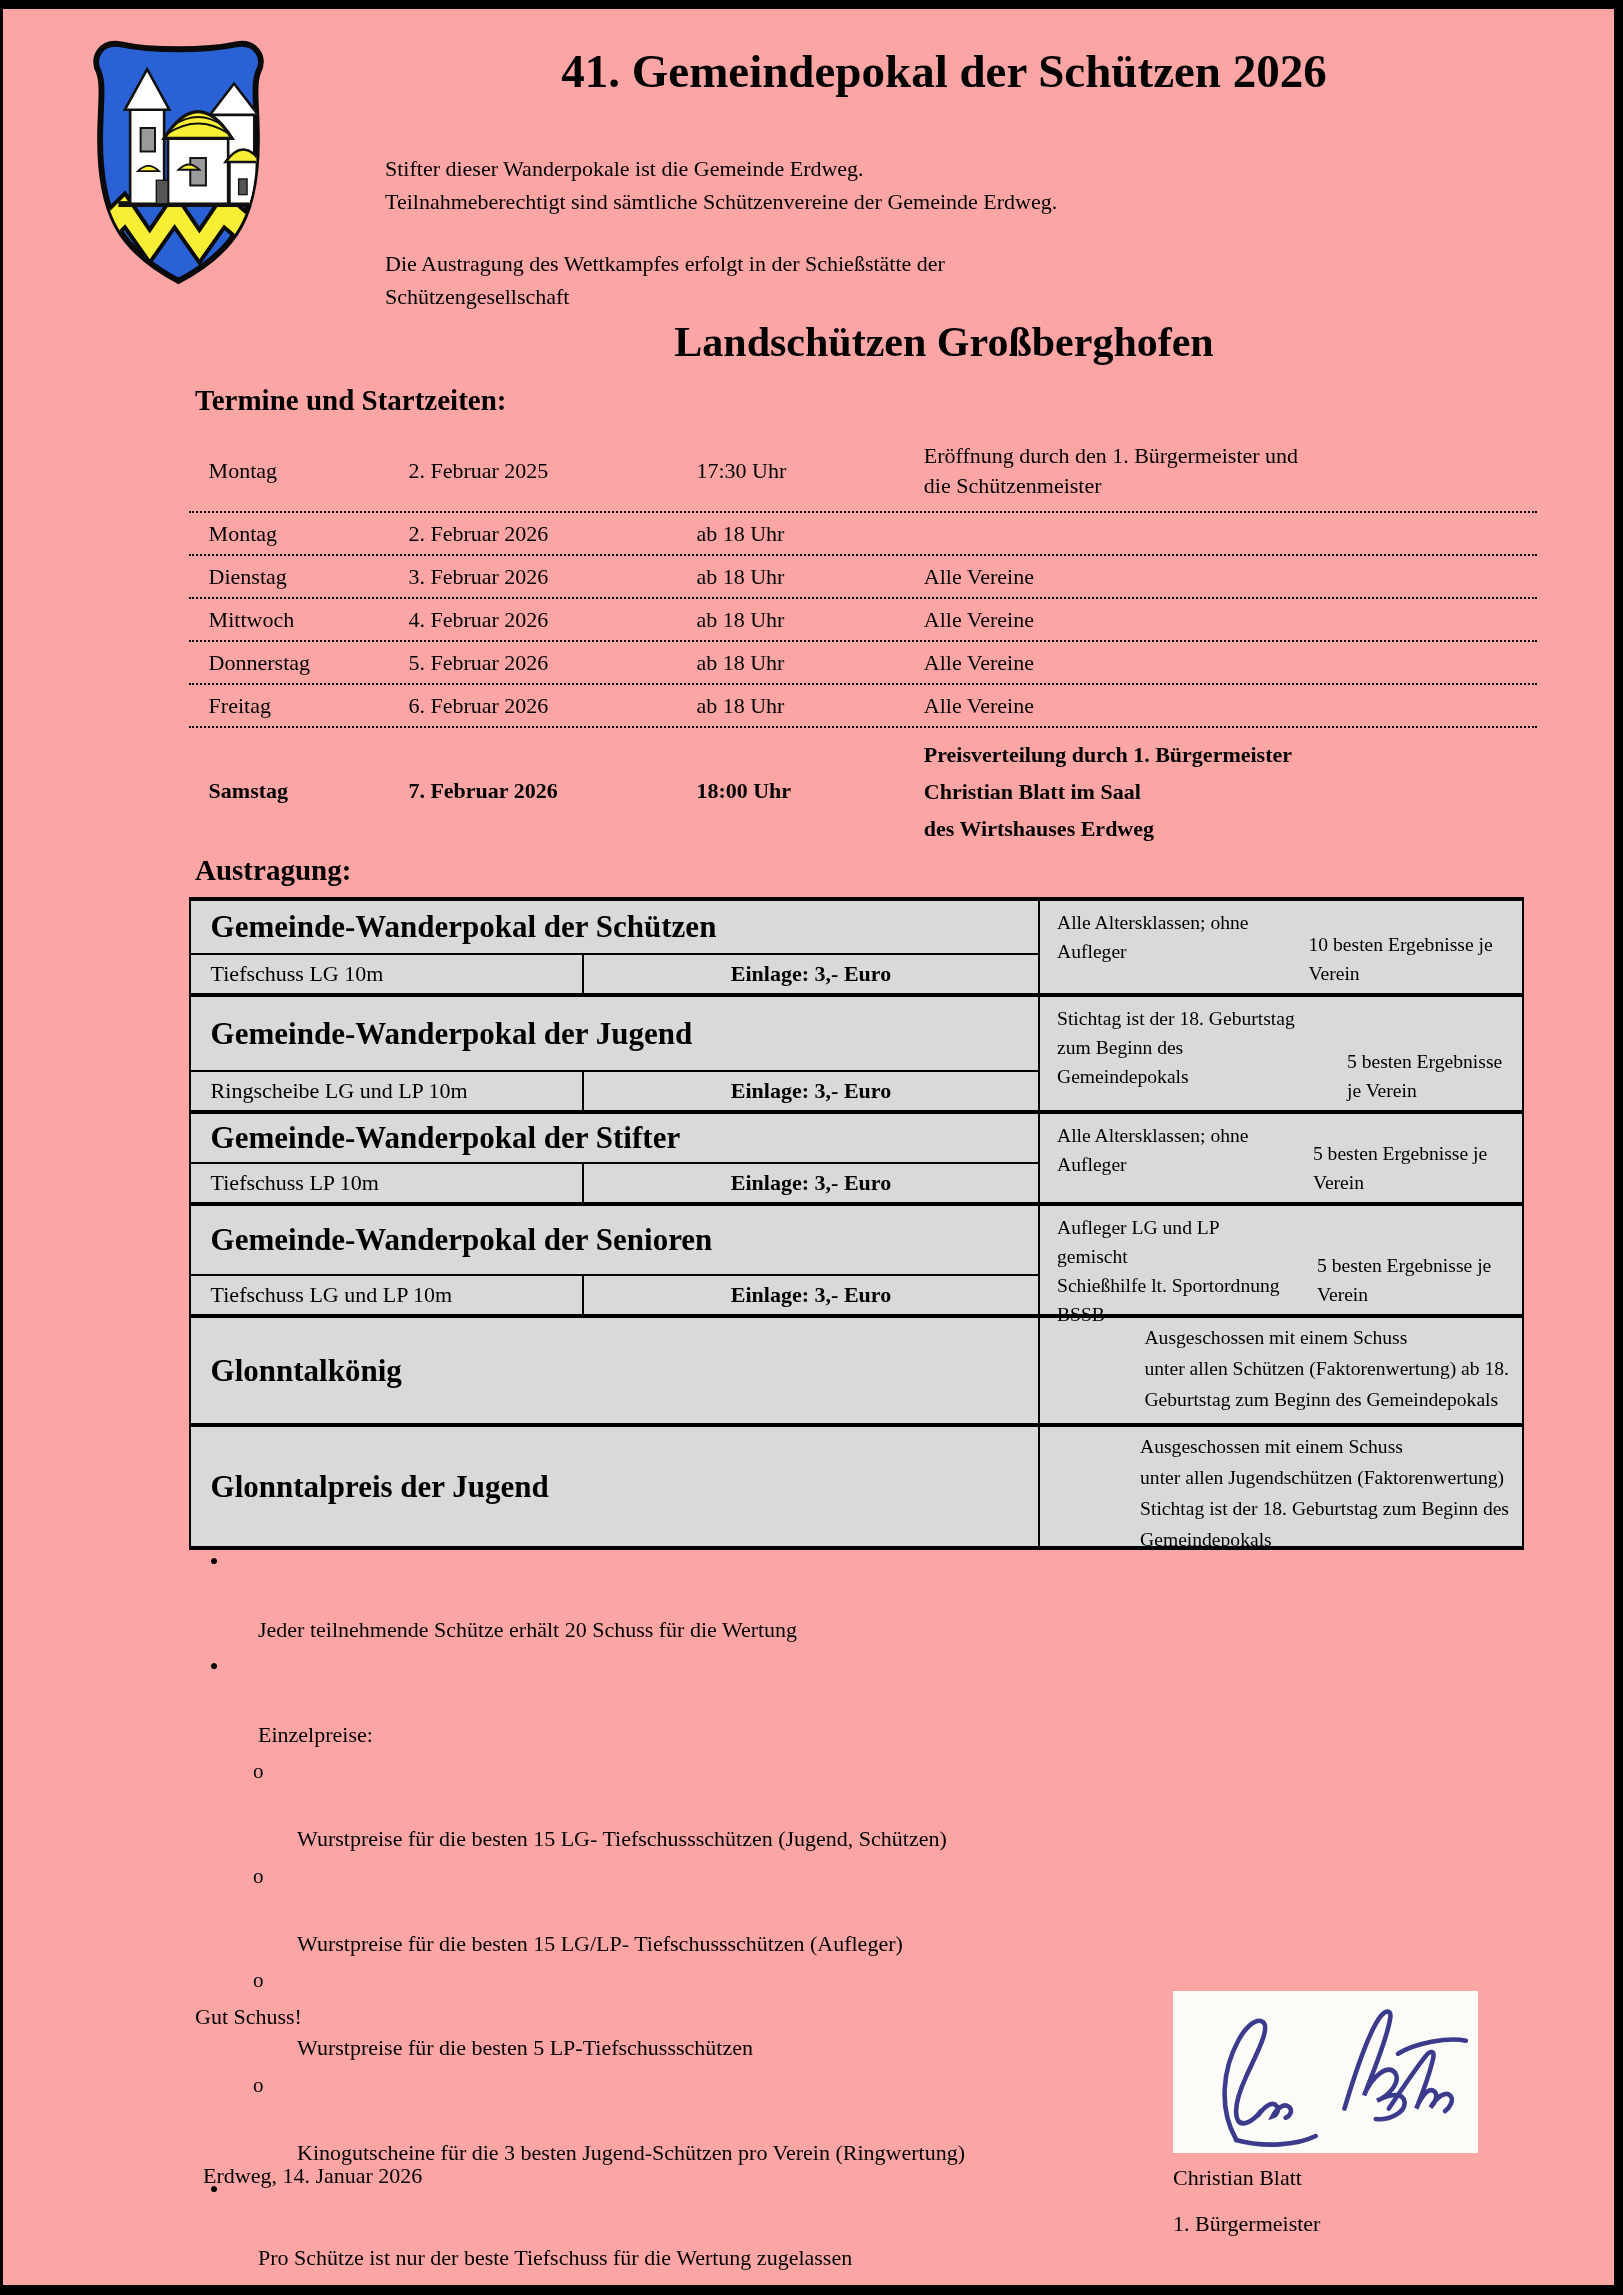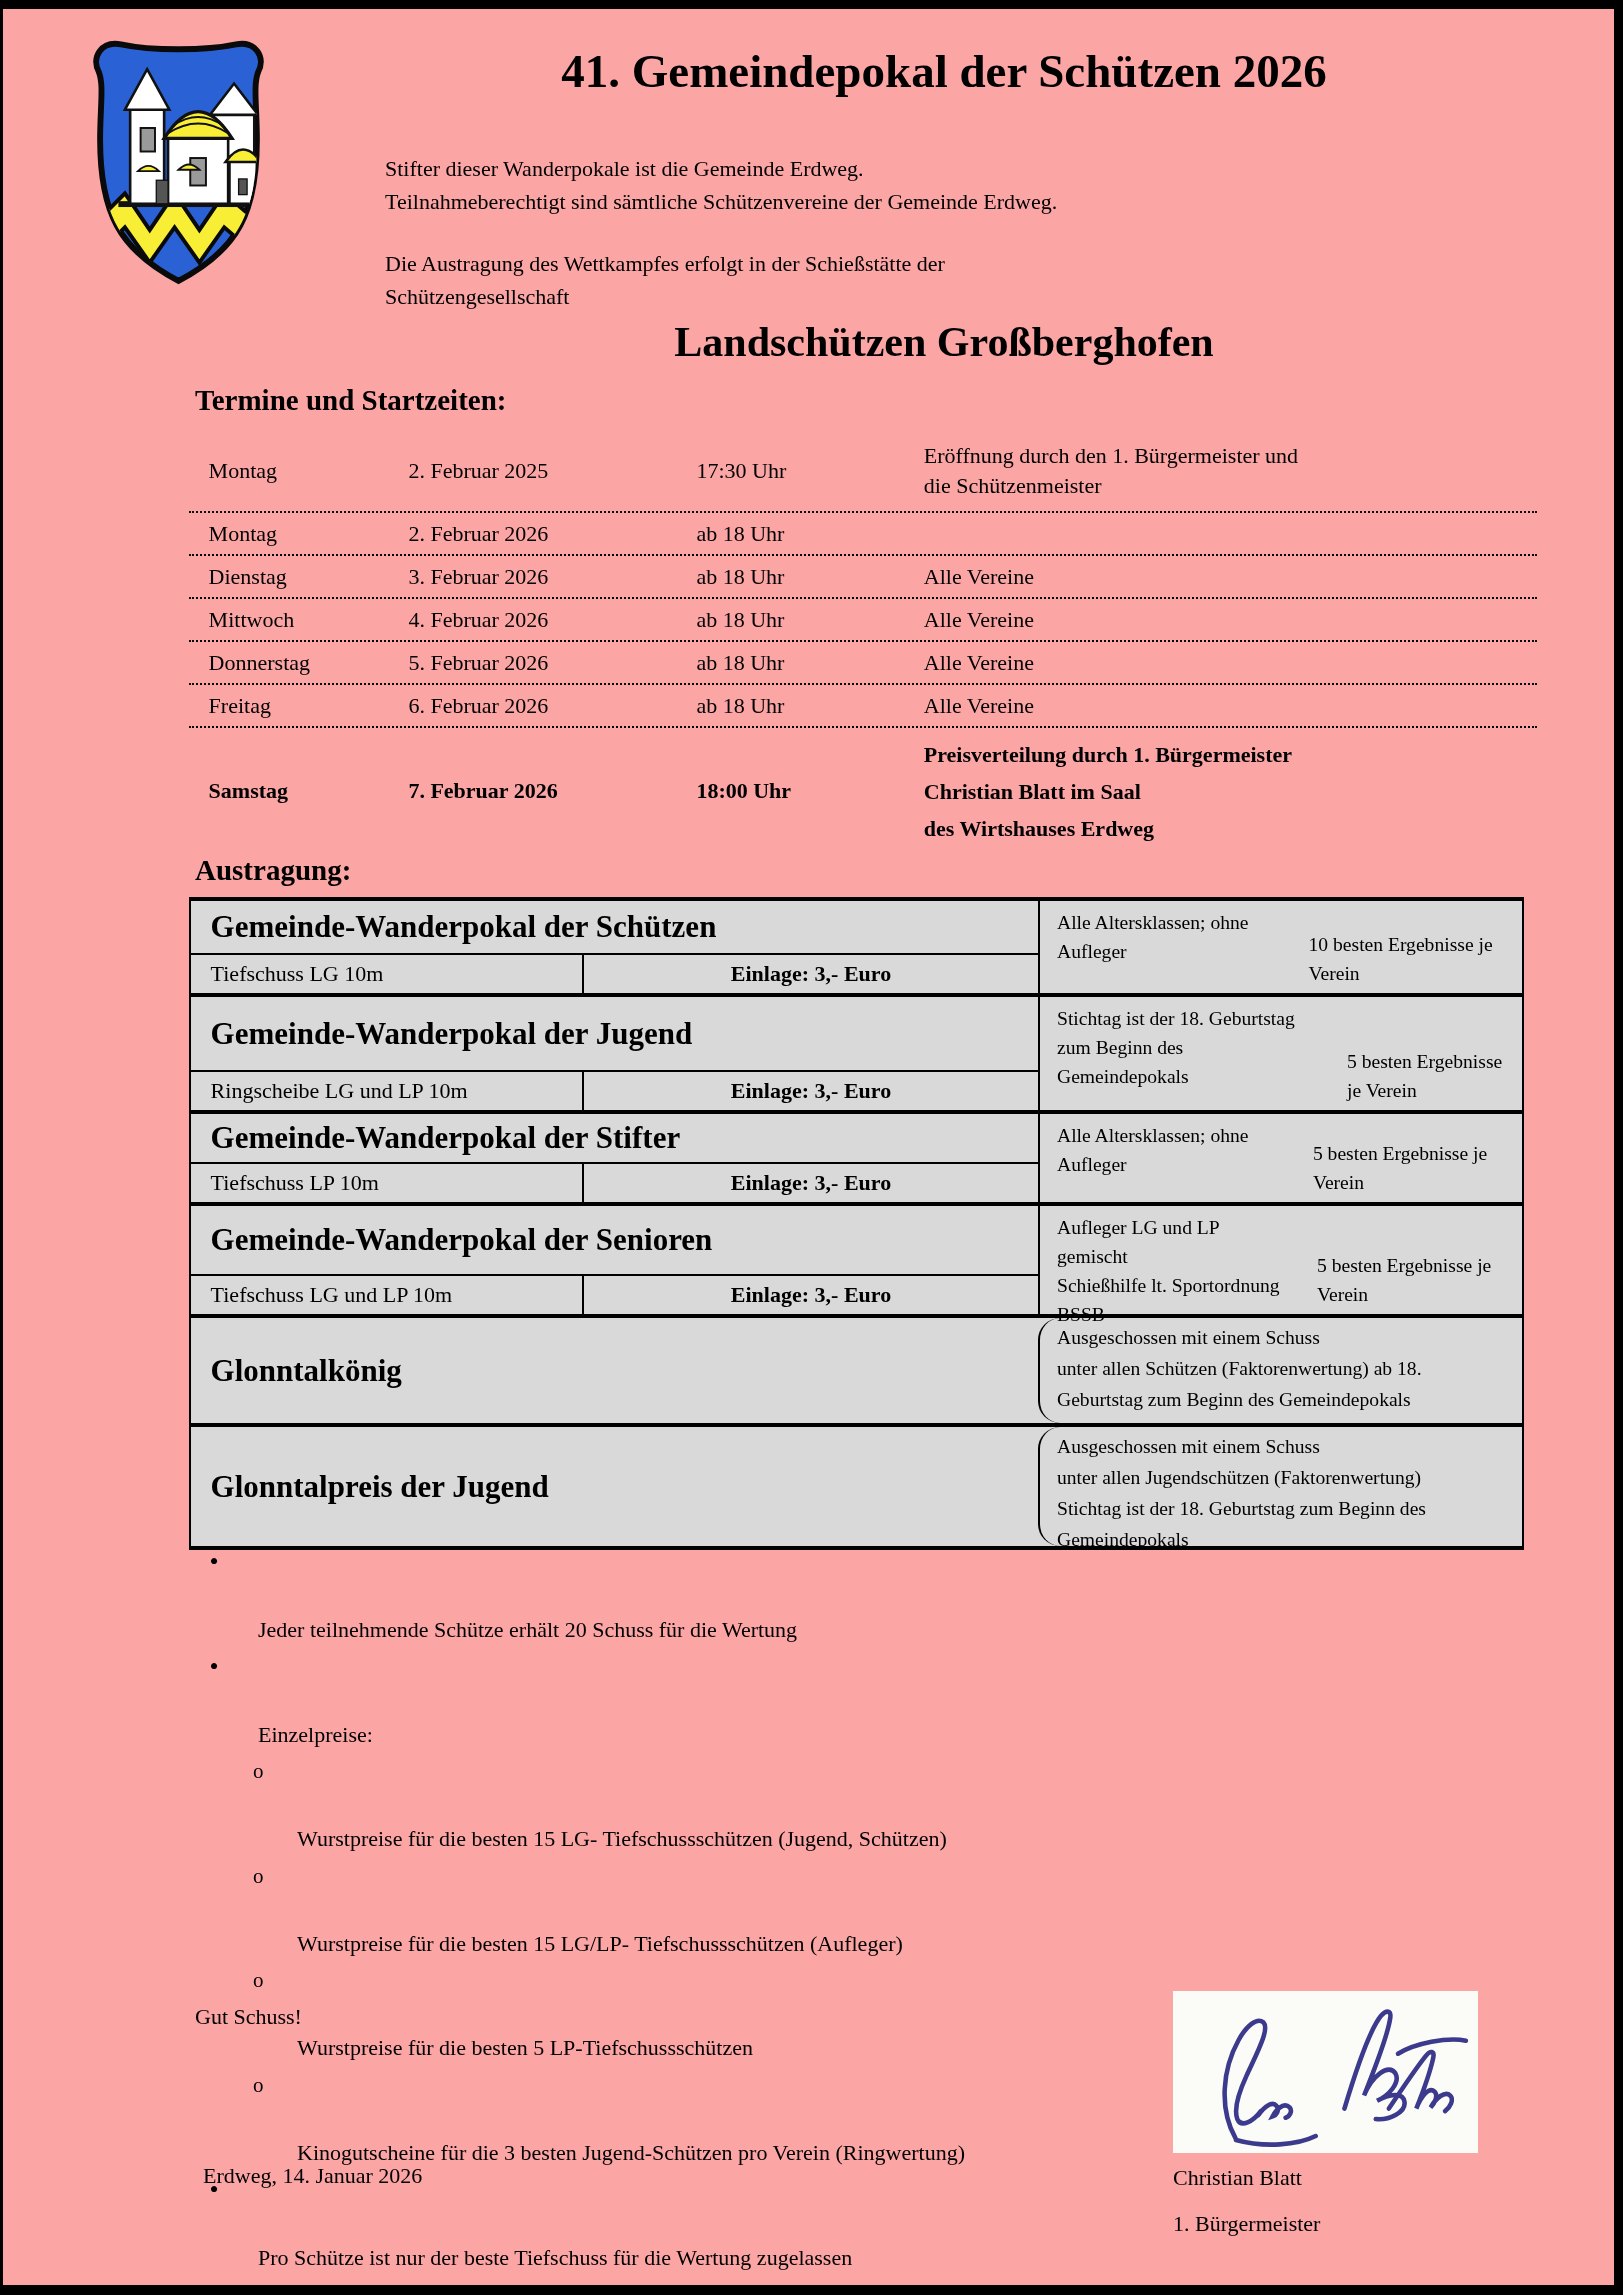--- a/index.html
+++ b/index.html
@@ -41,21 +41,21 @@
          background:#d9d9d9;}
   .a-sec{display:flex;border-bottom:4.6px solid #000;}
   .a-left{width:847px;display:flex;flex-direction:column;}
   .a-head{flex:1;display:flex;align-items:center;padding-left:19.6px;font-size:31px;font-weight:bold;}
   .a-sub{height:38px;border-top:2px solid #000;display:flex;}
   .a-disc{width:391px;display:flex;align-items:center;padding-left:19.6px;font-size:22px;box-sizing:border-box;}
   .a-fee{flex:1;border-left:2px solid #000;display:flex;align-items:center;justify-content:center;font-size:22px;font-weight:bold;}
   .a-note{flex:1;border-left:2px solid #000;display:flex;font-size:19.6px;line-height:29px;}
   .a-note-top{padding:6.5px 13px 0 17px;white-space:pre-line;}
   .a-note-bottom{margin-top:auto;padding:0 13px 5.2px 17px;white-space:pre-line;}
-  .a-note.single{justify-content:flex-start;line-height:31px;border-radius:22px;}
+  .a-note.single{justify-content:flex-end;line-height:31px;}
   .a-note.single .a-note-only{padding:3.9px 13px 3.9px 17px;white-space:pre-line;}
   .s1{height:92px;} .s2{height:113px;} .s3{height:88px;} .s4{height:108px;} .s5{height:105px;} .s6{height:119px;}
   .a-sec .a-left,.a-sec .a-note{box-sizing:border-box;}
   
   .rules{left:192px;top:1536px;width:1354px;font-size:22px;}
   .bullet{position:relative;line-height:34px;margin-bottom:2.6px;white-space:pre-line;}
   .lvl1{padding-left:63px;}
   .lvl2{padding-left:102px;}
   .marker{position:absolute;top:0;line-height:34px;}
   .lvl1 .marker{left:14.4px;font-size:26px;}

